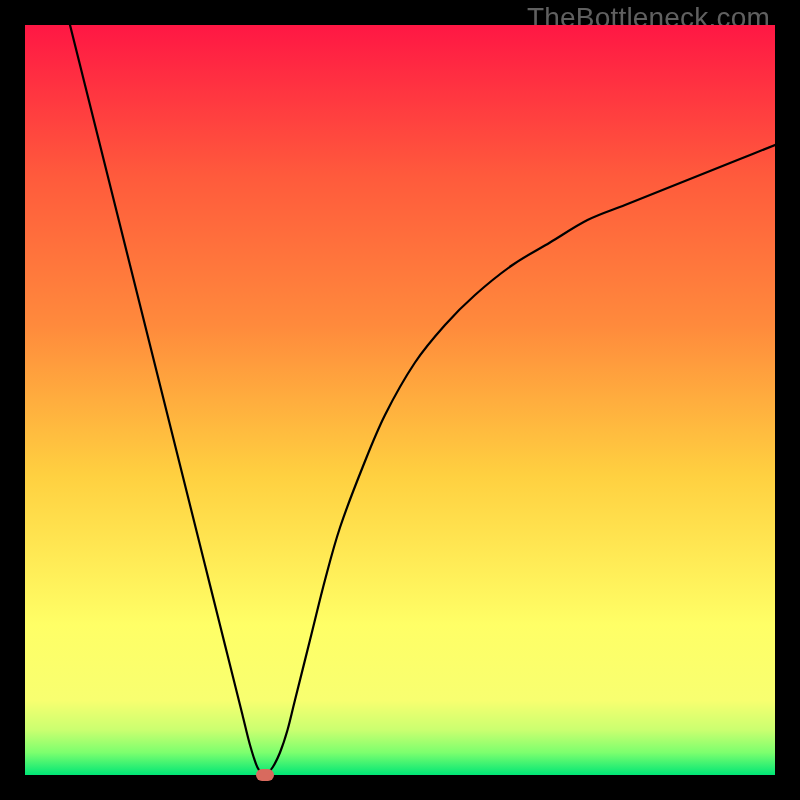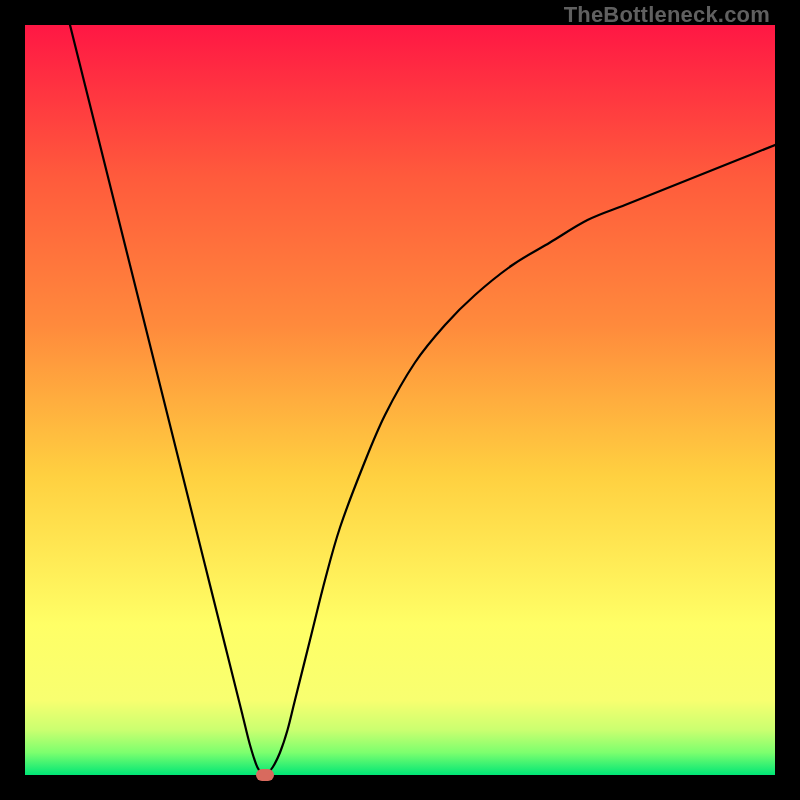--- a/index.html
+++ b/index.html
@@ -24,22 +24,22 @@
     left: 0;
     top: 0;
     width: 750px;
     height: 750px;
   }
   .watermark {
     position: absolute;
     top: 2px;
     right: 30px;
     color: #606060;
-    font-size: 22px;
-    font-weight: bold;
+    font-size: 28px;
+    font-weight: normal;
     letter-spacing: 0.2px;
   }
   .marker {
     position: absolute;
     width: 18px;
     height: 12px;
     background: #d86a5e;
     border-radius: 6px;
     transform: translate(-50%, -50%);
   }

